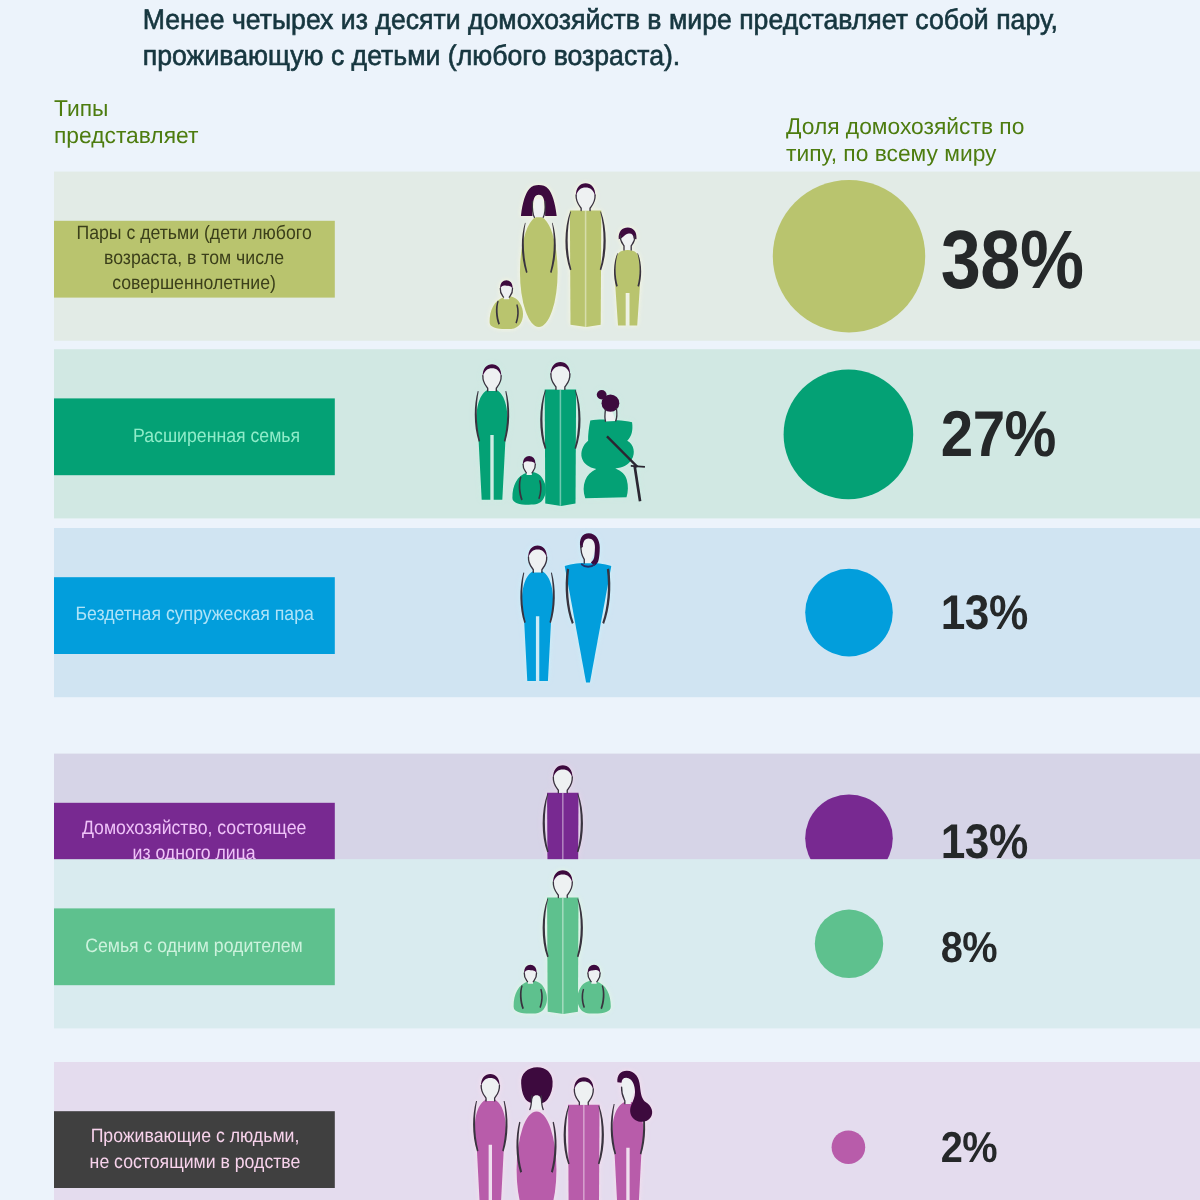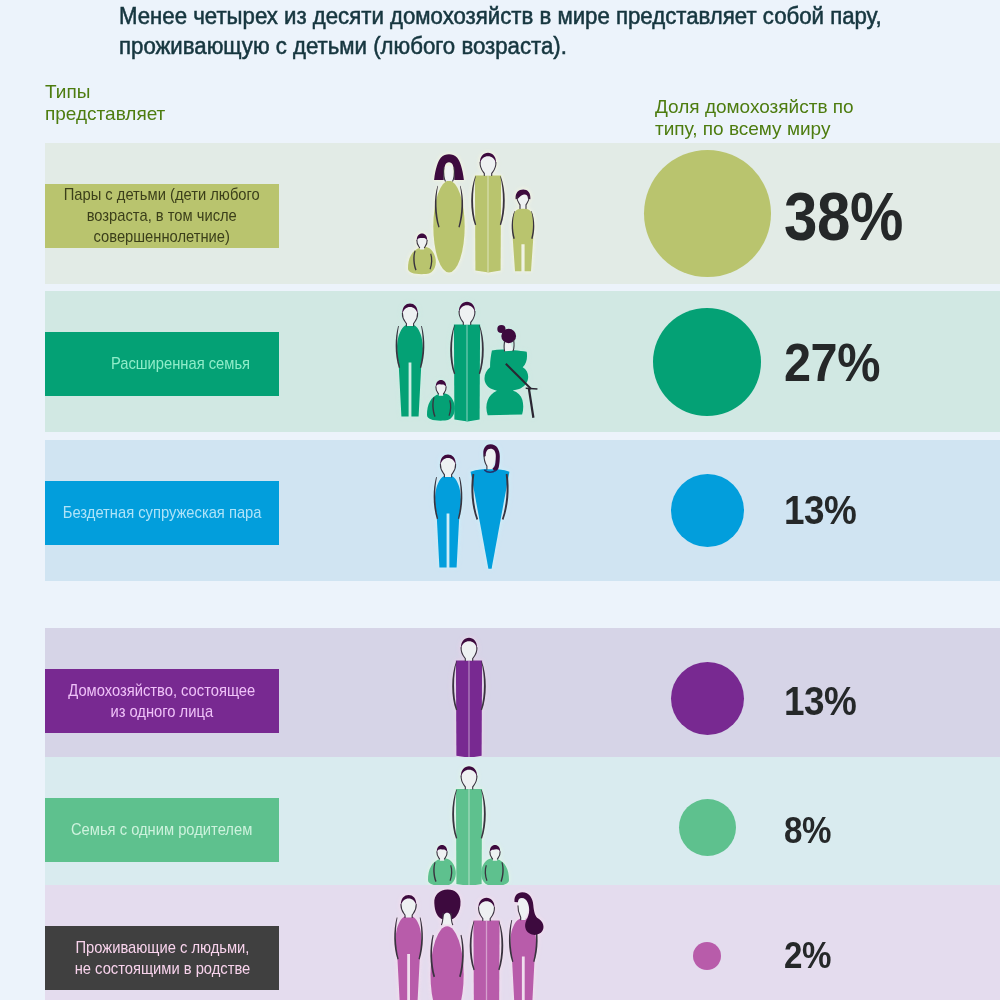--- a/index.html
+++ b/index.html
@@ -261,21 +261,21 @@
       <svg width="300" height="141" viewBox="0 0 300 141">
         <g transform="translate(124,130.1)">
             <use href="#fg-man"></use>
           </g>
       </svg>
     </div>
     <div class="bubble" style="background: rgb(120, 41, 145); width: 73px; height: 73px; left: 625.5px; top: 34px;"></div>
     <div class="pct" style="font-size: 40.5px; left: 739px; top: 50px; transform: scaleX(0.91);">13%</div>
   </div>
 
-  <div class="row" id="row-4" style="top: 757px; --accent: #5ec18e; --bandbg: #d9ebef; --light: #a2dbbd; --dark: #51a67a; --glow: #dff3e8;">
+  <div class="row" id="row-4" style="top: 716px; --accent: #5ec18e; --bandbg: #d9ebef; --light: #a2dbbd; --dark: #51a67a; --glow: #dff3e8;">
     <div class="band" style="background: rgb(217, 235, 239);"></div>
     <div class="label" style="background: rgb(94, 193, 142); color: rgb(205, 242, 221);">
         <div>
           <div>Семья с одним родителем</div>
         </div>
       </div>
     <div class="art">
       <svg width="300" height="141" viewBox="0 0 300 141">
         <g transform="translate(97,129)">
             <use href="#fg-toddler"></use>

